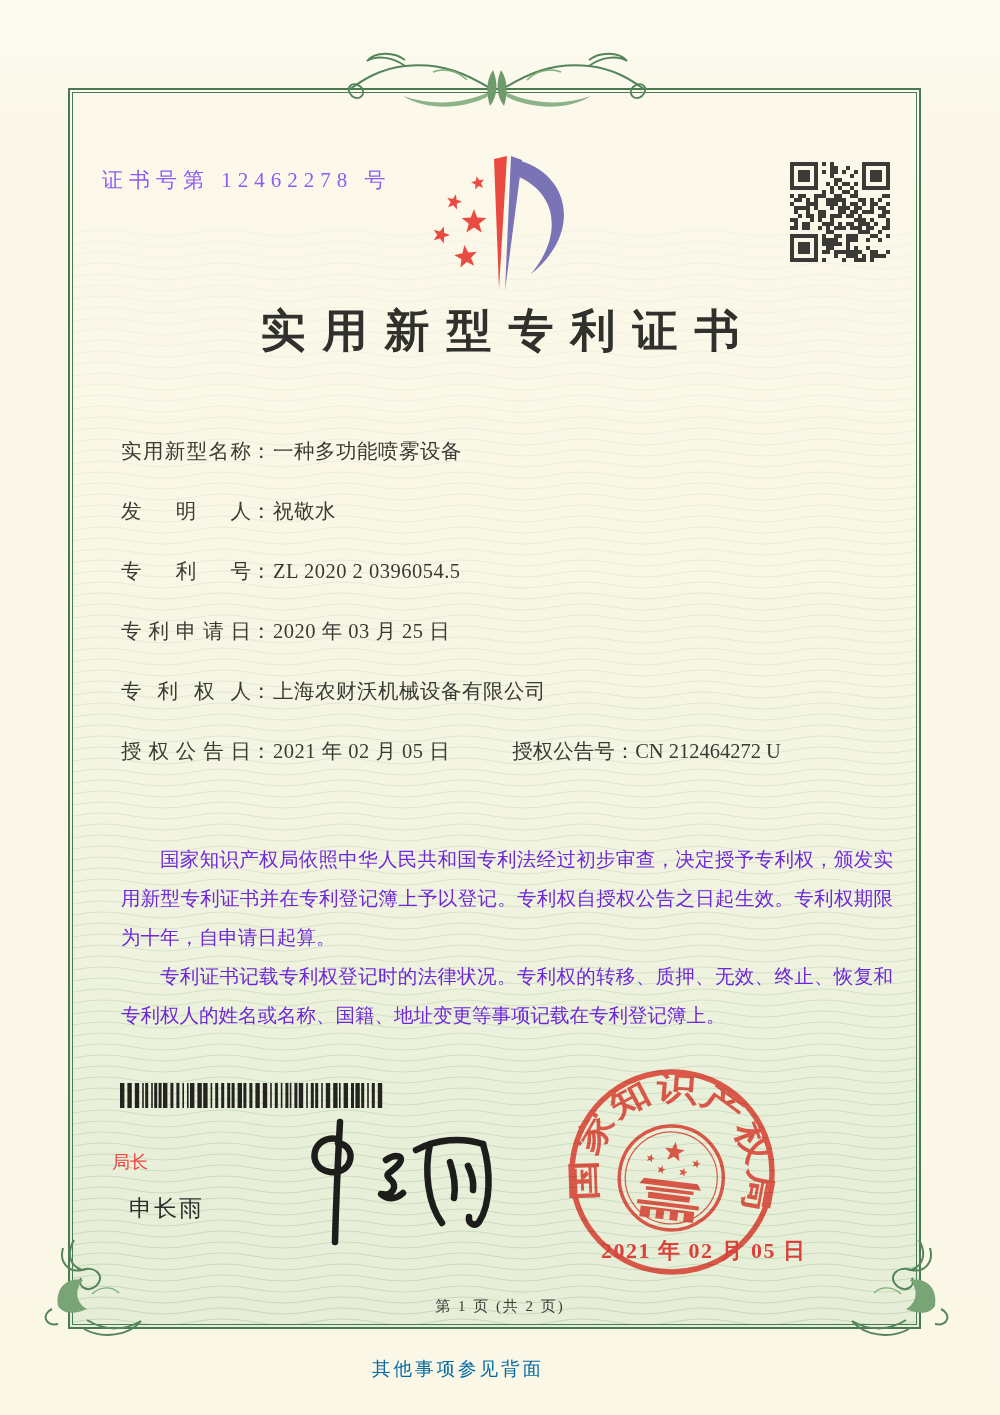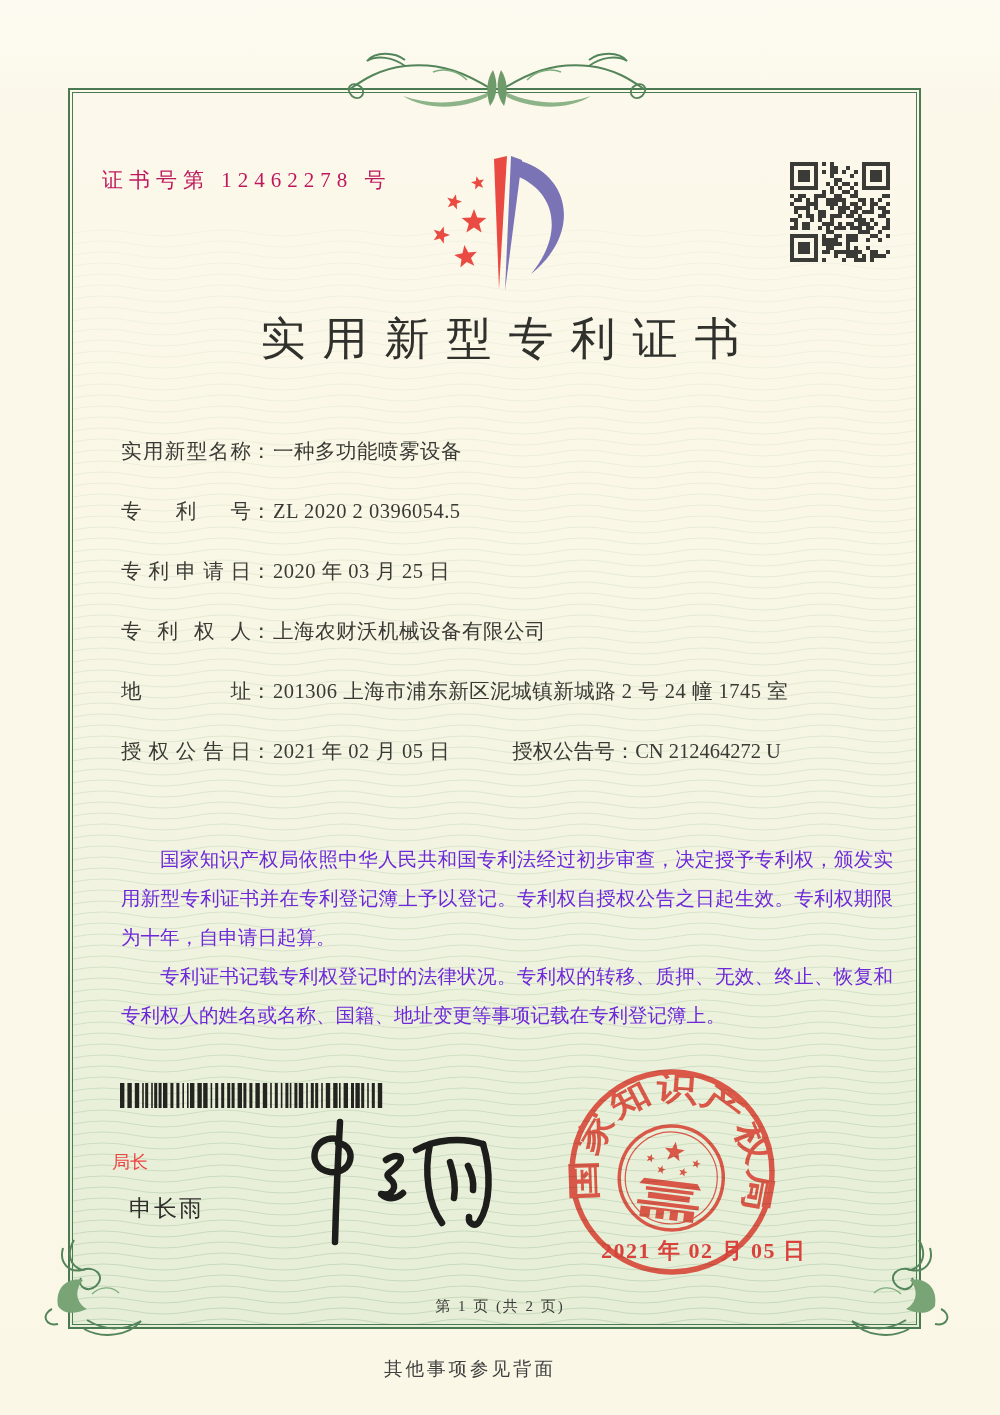--- a/index.html
+++ b/index.html
@@ -17,25 +17,25 @@
     background:linear-gradient(180deg,#fcf9ec 0%,#faf7e6 34%,#f2f4e1 62%,#e9f0da 82%,#e6eed7 100%);
     box-sizing:border-box;
   }
   .cert-box-inner{
     position:absolute;inset:2px;border:1.3px solid #4a7a52;overflow:hidden;
   }
   #waves{position:absolute;left:0;top:0;}
   
   .cert-no{
     position:absolute;left:102px;top:166px;font-size:21px;letter-spacing:6px;
-    color:#be185d;
+    color:#8b5cf6;
   }
   .title{
-    position:absolute;left:0;top:309px;width:1000px;text-align:center;
-    font-size:45px;font-weight:400;letter-spacing:17px;text-indent:17px;color:#30302d;
+    position:absolute;left:0;top:301px;width:1000px;text-align:center;
+    font-size:45px;font-weight:700;letter-spacing:17px;text-indent:17px;color:#30302d;
   }
   
   .fields{position:absolute;left:121px;top:436px;width:790px;font-size:20.5px;color:#3a3a35;}
   .f-row{height:60px;line-height:30px;white-space:nowrap;}
   .f-label{display:inline-block;width:130px;text-align:justify;text-align-last:justify;vertical-align:top;}
   .f-colon{display:inline-block;width:22px;vertical-align:top;}
   .f-value{letter-spacing:0.5px;vertical-align:top;}
   .grant-row{height:60px;line-height:30px;white-space:nowrap;}
   .grant-second{display:inline-block;margin-left:62px;}
   
@@ -48,21 +48,21 @@
   #barcode{position:absolute;left:120px;top:1083px;}
   .signer-title{position:absolute;left:112px;top:1150px;font-size:18px;color:#ef4444;font-family:"Liberation Sans","DejaVu Sans",sans-serif;}
   .signer-name{position:absolute;left:129px;top:1193px;font-size:23px;color:#2e2e2b;font-family:Liberation Sans, sans-serif;letter-spacing:2px;}
   #signature{position:absolute;left:278px;top:1116px;}
   #seal{position:absolute;left:563px;top:1063px;mix-blend-mode:multiply;opacity:0.93;}
   .seal-date{
     position:absolute;left:601px;top:1236px;font-size:22px;color:#d8423b;
     letter-spacing:1.5px;font-weight:600;
   }
   .page-info{position:absolute;left:0;top:1297px;width:1000px;text-align:center;font-size:15px;color:#3c3c38;letter-spacing:2px;}
-  .footer-note{position:absolute;left:0;top:1356px;width:916px;text-align:center;font-size:18.5px;color:#404040;letter-spacing:3px;margin-left:12px;}
+  .footer-note{position:absolute;left:0;top:1356px;width:916px;text-align:center;font-size:18.5px;color:#0369a1;letter-spacing:3px;}
   svg{display:block;}
 </style>
 </head>
 <body>
 
 <div class="cert-box">
   <div class="cert-box-inner">
     <svg id="waves" width="845" height="1233">
         <path d="M -60 140 q 30 6 60 0 q 30 -6 60 0 q 30 6 60 0 q 30 -6 60 0 q 30 6 60 0 q 30 -6 60 0 q 30 6 60 0 q 30 -6 60 0 q 30 6 60 0 q 30 -6 60 0 q 30 6 60 0 q 30 -6 60 0 q 30 6 60 0 q 30 -6 60 0 q 30 6 60 0 q 30 -6 60 0 q 30 6 60 0 q 30 -6 60 0" fill="none" stroke="#86b083" stroke-width="1" stroke-opacity="0.074"></path>
         <path d="M -60 151 q 30 6 60 0 q 30 -6 60 0 q 30 6 60 0 q 30 -6 60 0 q 30 6 60 0 q 30 -6 60 0 q 30 6 60 0 q 30 -6 60 0 q 30 6 60 0 q 30 -6 60 0 q 30 6 60 0 q 30 -6 60 0 q 30 6 60 0 q 30 -6 60 0 q 30 6 60 0 q 30 -6 60 0 q 30 6 60 0 q 30 -6 60 0" fill="none" stroke="#86b083" stroke-width="1" stroke-opacity="0.076"></path>
@@ -536,30 +536,30 @@
     <rect x="80" y="96" width="4" height="4" fill="#3a3a36"></rect>
   </svg>
 
 <div class="title">实用新型专利证书</div>
 
 <div class="fields">
   <div class="f-row">
     <span class="f-label">实用新型名称</span><span class="f-colon">：</span><span class="f-value">一种多功能喷雾设备</span>
   </div>
   <div class="f-row">
+    <span class="f-label">发明人</span><span class="f-colon">：</span><span class="f-value">祝敬水</span>
+  </div>
+  <div class="f-row">
     <span class="f-label">专利号</span><span class="f-colon">：</span><span class="f-value">ZL 2020 2 0396054.5</span>
   </div>
   <div class="f-row">
     <span class="f-label">专利申请日</span><span class="f-colon">：</span><span class="f-value">2020 年 03 月 25 日</span>
   </div>
   <div class="f-row">
     <span class="f-label">专利权人</span><span class="f-colon">：</span><span class="f-value">上海农财沃机械设备有限公司</span>
-  </div>
-  <div class="f-row">
-    <span class="f-label">地址</span><span class="f-colon">：</span><span class="f-value">201306 上海市浦东新区泥城镇新城路 2 号 24 幢 1745 室</span>
   </div>
   <div class="grant-row">
     <span class="f-label">授权公告日</span><span class="f-colon">：</span><span class="f-value">2021 年 02 月 05 日</span><span class="grant-second"><span>授权公告号</span><span>：</span><span>CN 212464272 U</span></span>
   </div>
 </div>
 
 <div class="body-text">
   <p>国家知识产权局依照中华人民共和国专利法经过初步审查，决定授予专利权，颁发实用新型专利证书并在专利登记簿上予以登记。专利权自授权公告之日起生效。专利权期限为十年，自申请日起算。</p>
   <p>专利证书记载专利权登记时的法律状况。专利权的转移、质押、无效、终止、恢复和专利权人的姓名或名称、国籍、地址变更等事项记载在专利登记簿上。</p>
 </div>

